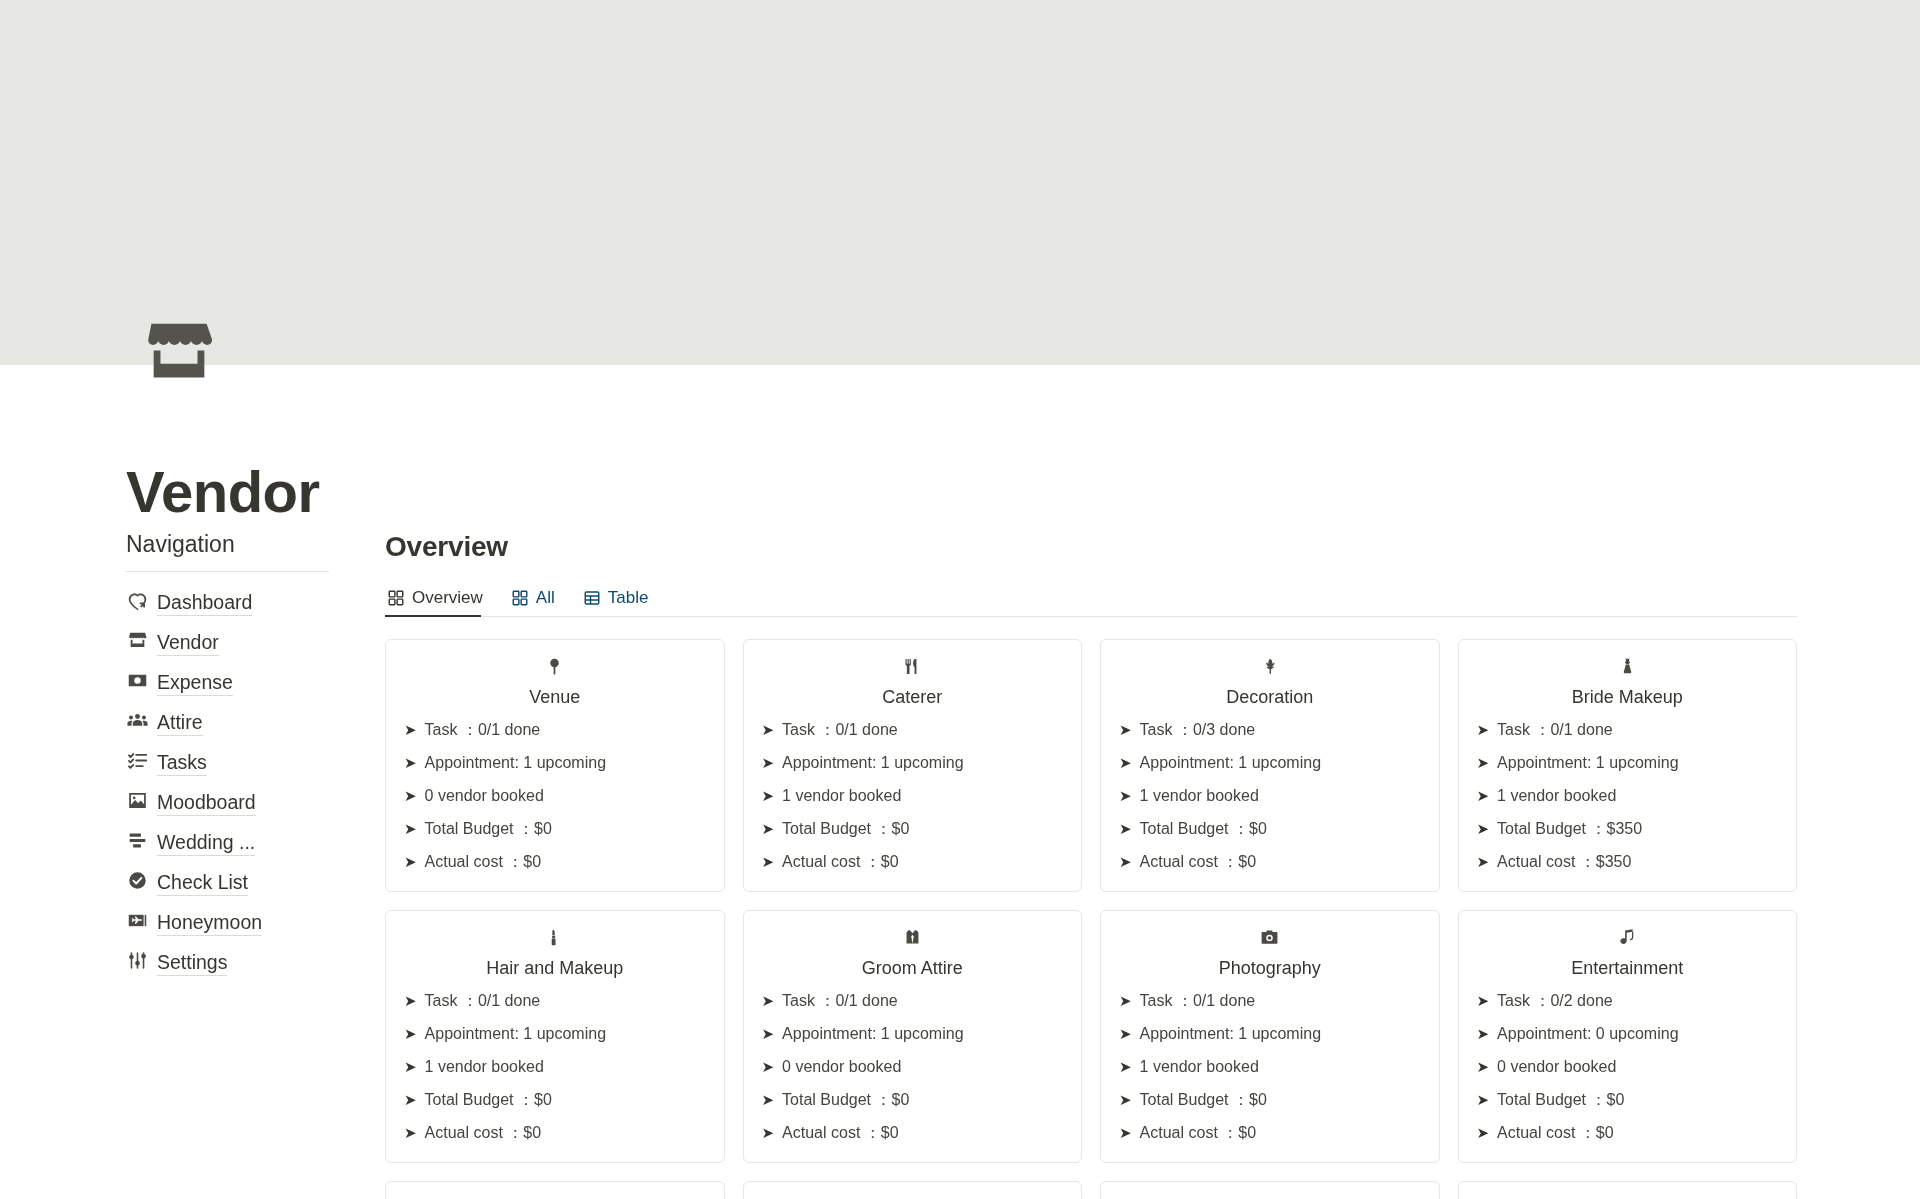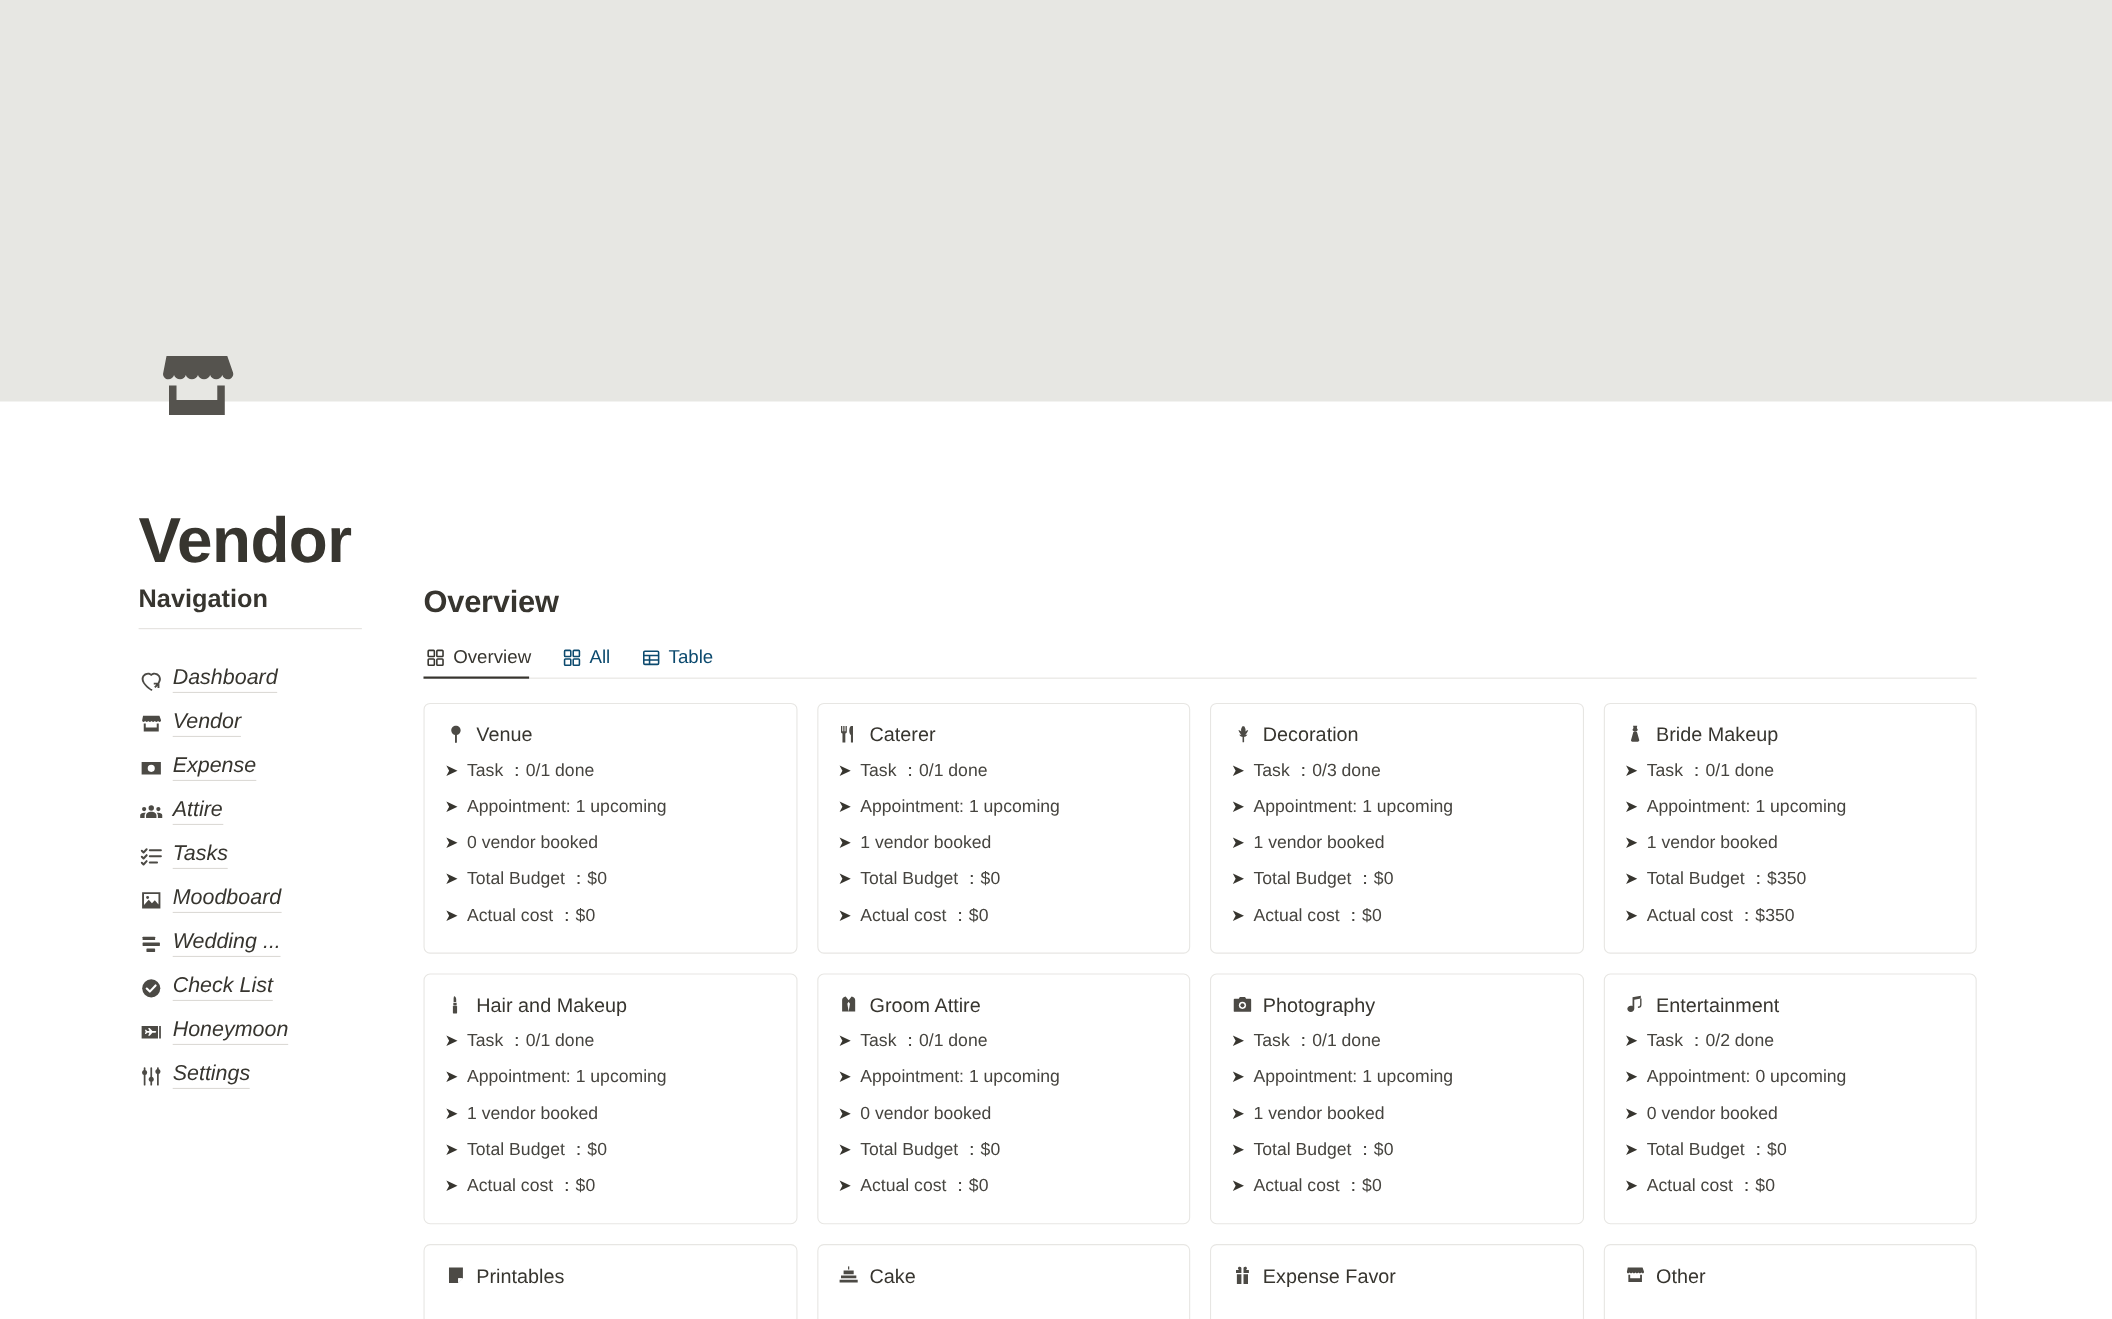--- a/index.html
+++ b/index.html
@@ -60,44 +60,43 @@
 
   
   .sidebar {
     position: absolute;
     left: 126px;
     top: 0;
     width: 208px;
   }
   .sidebar-heading {
     font-size: 23px;
-    font-weight: bold;
+    font-weight: normal;
     line-height: 1.25;
     color: #37352f;
     margin: 0 0 12px 0;
     white-space: nowrap;
   }
   .sidebar-divider {
     height: 1px;
     background: #e4e2de;
     width: 203px;
     margin-bottom: 18px;
   }
   .nav-list {
     list-style: none;
     margin: 0;
     padding: 0;
   }
   .nav-item {
     display: flex;
-    align-items: flex-end;
+    align-items: flex-start;
     height: 40px;
     gap: 9px;
     white-space: nowrap;
-    font-style: italic;
   }
   .nav-icon {
     width: 22px;
     height: 22px;
     flex: 0 0 22px;
     display: flex;
     align-items: center;
     justify-content: center;
     color: #4c4a45;
   }
@@ -178,20 +177,21 @@
     padding: 17px 18px 19px 18px;
     box-sizing: border-box;
     min-height: 228px;
     cursor: pointer;
   }
   .card-header {
     display: flex;
     align-items: center;
     gap: 9px;
     margin-bottom: 12px;
+    flex-direction: column;
   }
   .card-ico {
     width: 20px;
     height: 20px;
     flex: 0 0 20px;
     display: flex;
     align-items: center;
     justify-content: center;
     color: #4c4a45;
   }

